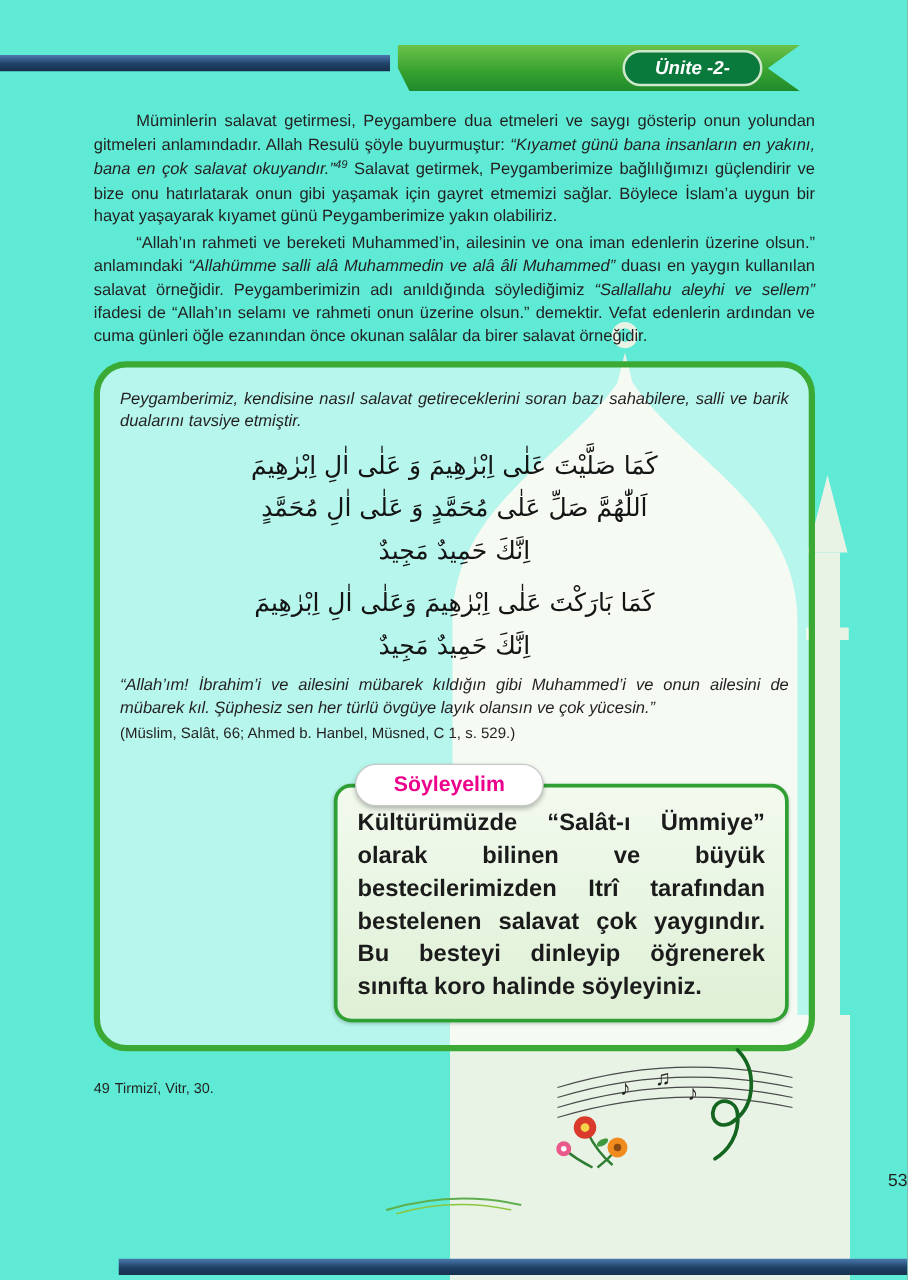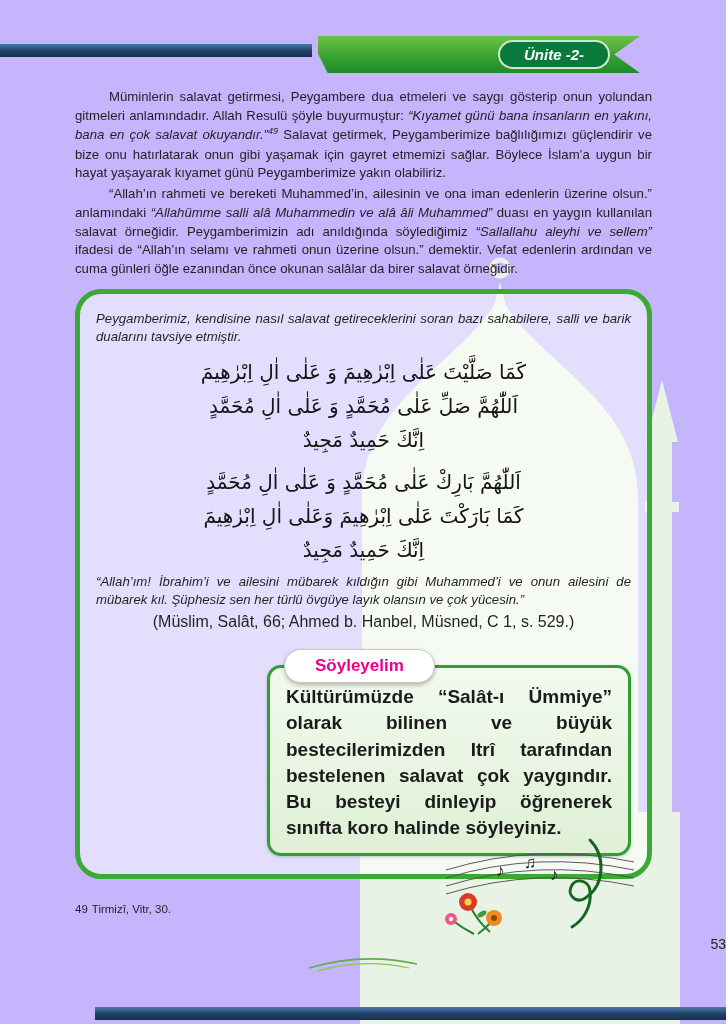--- a/index.html
+++ b/index.html
@@ -1,19 +1,19 @@
 <!DOCTYPE html>
 <html lang="tr"><head>
 <meta charset="utf-8">
 <style>
   * { margin:0; padding:0; box-sizing:border-box; }
   html,body { background:#9a9a9a; }
   .page {
     position:relative; width:726px; height:1024px; margin:0 auto;
-    background:#c4b5fd; overflow:hidden;
+    background:#5eead4; overflow:hidden;
     font-family:"Liberation Sans", sans-serif; color:#231f20;
   }
   
   .mosque-wrap { position:absolute; left:300px; top:252px; width:430px; height:772px; z-index:0; }
   
   .top-blue-bar {
     position:absolute; left:0; top:44px; width:312px; height:13px; z-index:2;
     background:linear-gradient(180deg,#4a79ad 0%, #1f4065 55%, #16304e 100%);
   }
   .unit-ribbon {
@@ -38,21 +38,21 @@
   .salawat-box {
     margin-top:10px; border:5px solid #3aaa35; border-radius:26px;
     padding:16px 16px 14px; background:rgba(255,255,255,0.55); position:relative;
   }
   .box-intro { font-size:13.2px; line-height:1.4; text-align:justify; margin-bottom:6px;font-style:italic; }
   .arabic {
     direction:rtl; text-align:center; font-family:"DejaVu Sans", sans-serif;
     font-size:20px; line-height:1.7; color:#141414; margin:8px 0 6px;
   }
   .trans { font-size:13.2px; line-height:1.38; text-align:justify; margin:4px 0 2px; }
-  .citation { font-size:16px; text-align:center; margin-top:4px; color:#231f20; }
+  .citation { font-size:12px; text-align:left; margin-top:4px; color:#231f20; }
   
   .activity-box {
     position:relative; width:364px; margin:34px 0 4px auto;
     border:3px solid #2f9e33; border-radius:14px;
     background:linear-gradient(180deg,#f2faee 0%, #dff0d6 100%);
     padding:16px 16px 12px; box-shadow:0 1px 3px rgba(0,0,0,0.2);
   }
   .activity-pill {
     position:absolute; top:-19px; left:14px; background:#ffffff;
     border:1px solid #c9c9c9; border-radius:18px; padding:6px 30px;
@@ -109,21 +109,20 @@
       <p class="box-intro">Peygamberimiz, kendisine nasıl salavat getireceklerini soran bazı sahabilere, salli ve barik dualarını tavsiye etmiştir.</p>
 
       <div class="arabic">
         <div>كَمَا صَلَّيْتَ عَلٰى اِبْرٰهِيمَ وَ عَلٰى اٰلِ اِبْرٰهِيمَ</div>
         <div>اَللّٰهُمَّ صَلِّ عَلٰى مُحَمَّدٍ وَ عَلٰى اٰلِ مُحَمَّدٍ</div>
         <div>اِنَّكَ حَمِيدٌ مَجِيدٌ</div>
       </div>
 
 
       <div class="arabic">
-        <div>اَللّٰهُمَّ بَارِكْ عَلٰى مُحَمَّدٍ وَ عَلٰى اٰلِ مُحَمَّدٍ</div>
         <div>كَمَا بَارَكْتَ عَلٰى اِبْرٰهِيمَ وَعَلٰى اٰلِ اِبْرٰهِيمَ</div>
         <div>اِنَّكَ حَمِيدٌ مَجِيدٌ</div>
       </div>
 
       <p class="trans it">“Allah’ım! İbrahim’i ve ailesini mübarek kıldığın gibi Muhammed’i ve onun ailesini de mübarek kıl. Şüphesiz sen her türlü övgüye layık olansın ve çok yücesin.”</p>
 
       <p class="citation">(Müslim, Salât, 66; Ahmed b. Hanbel, Müsned, C 1, s. 529.)</p>
 
       <div class="activity-box">
         <div class="activity-pill">

